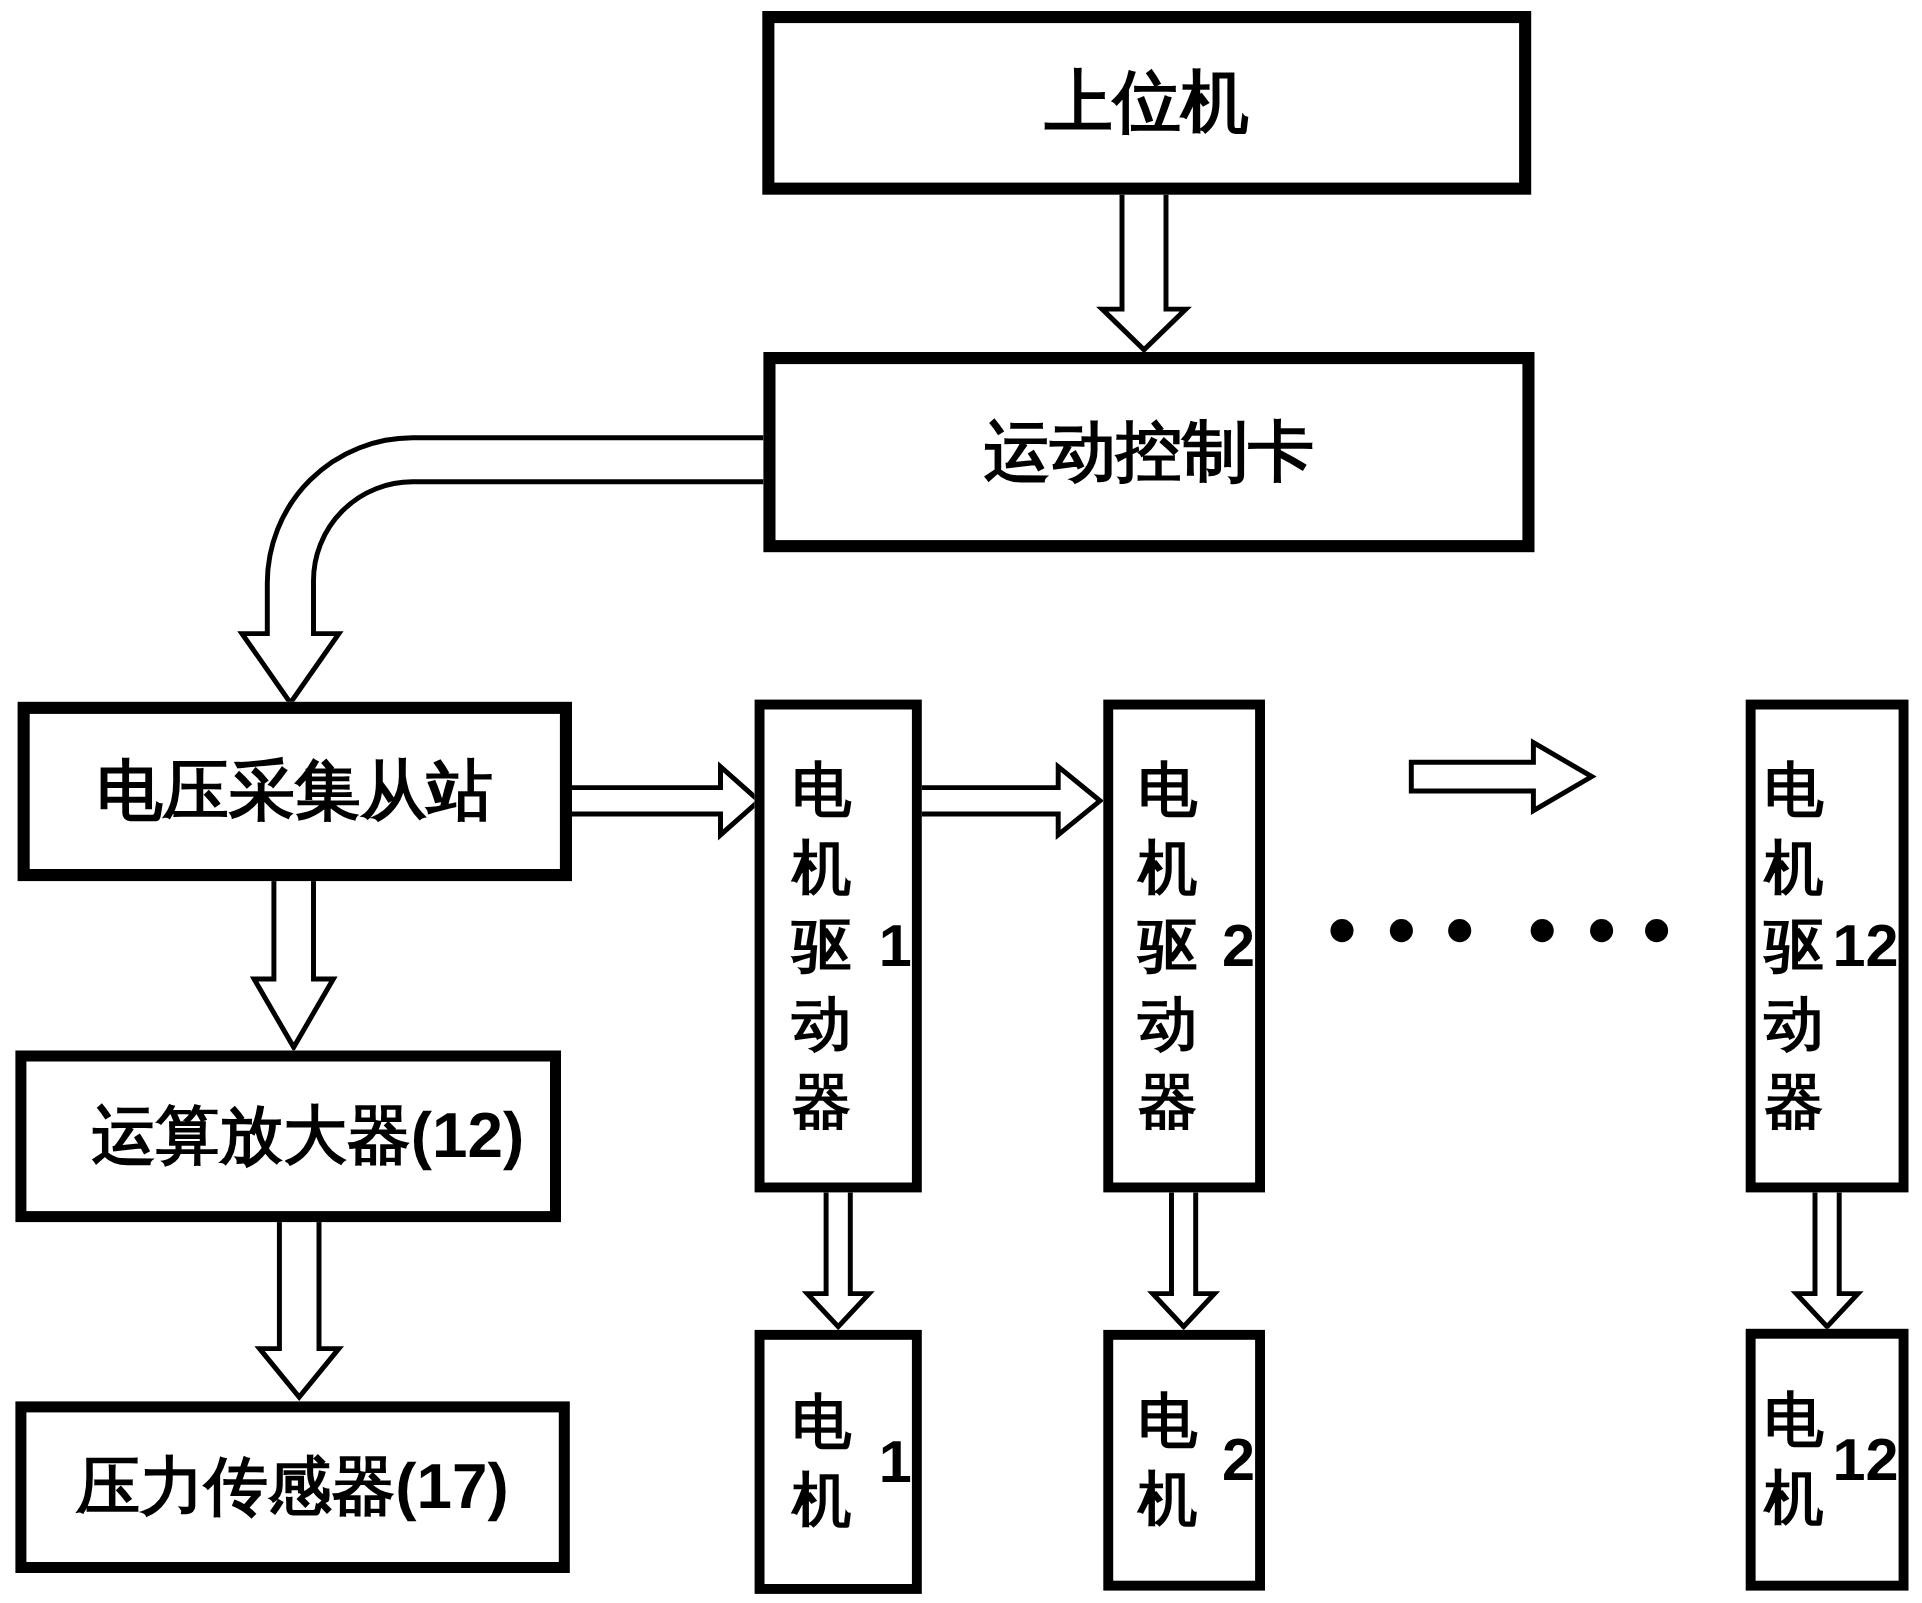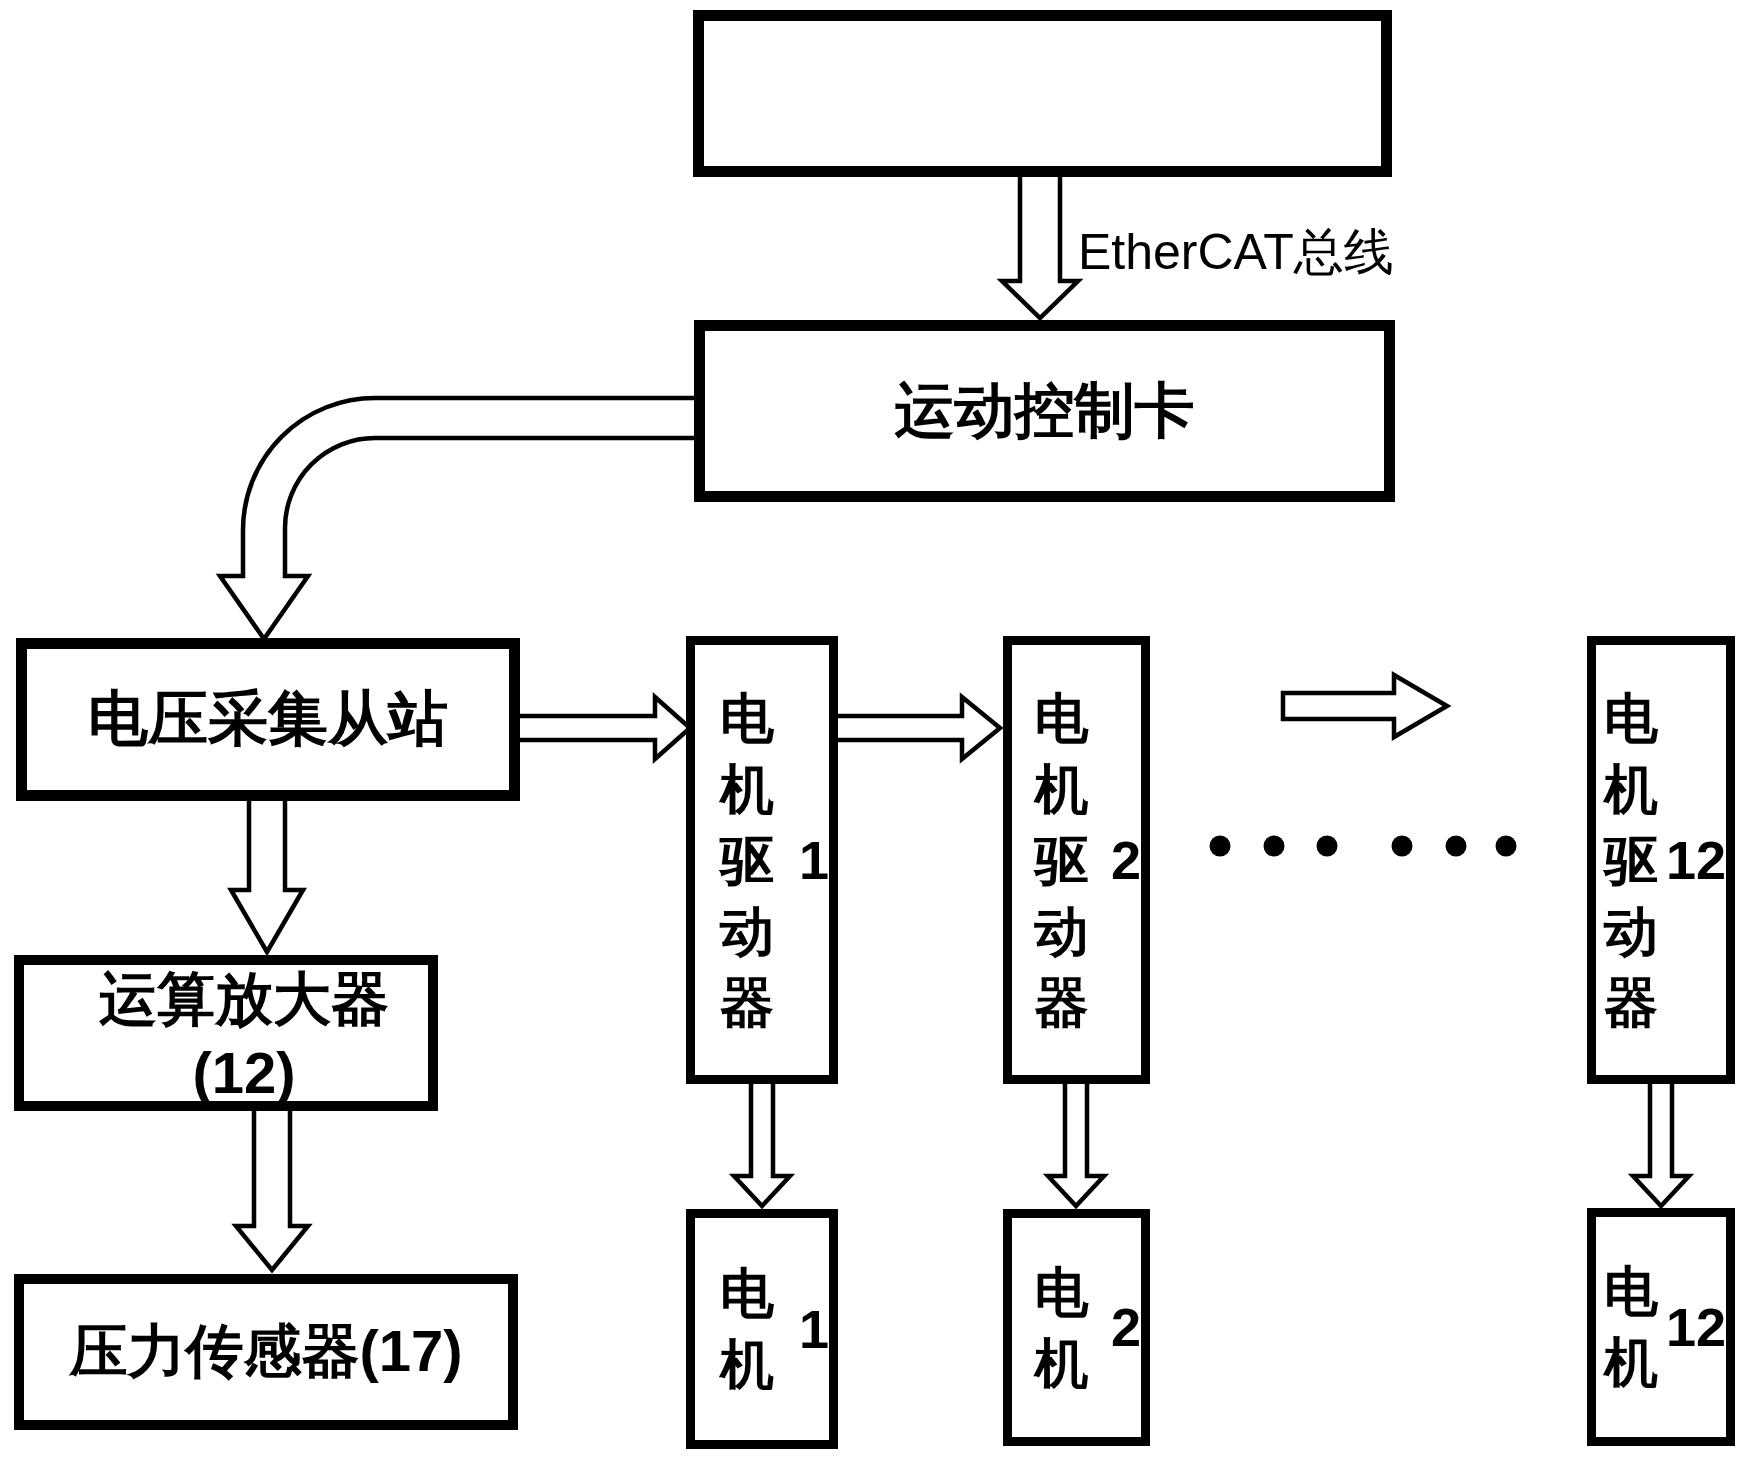--- a/index.html
+++ b/index.html
@@ -24,21 +24,21 @@
     color:#000;
   }
   
   .host{left:693px;top:10px;width:699px;height:167px;border-width:11px;flex-direction:column;}
   .host .t1{font-size:62px;line-height:70px;font-weight:600;}
   .host .t2{font-size:50px;line-height:58px;font-weight:500;}
   
   .motion{left:694px;top:320px;width:701px;height:182px;border-width:11px;font-size:60px;font-weight:600;}
   
   .slave{left:16px;top:638px;width:504px;height:163px;border-width:11px;font-size:60px;font-weight:600;}
-  .opamp{left:14px;top:955px;width:424px;height:156px;border-width:10px;font-size:58px;font-weight:600;padding-left:36px;}
+  .opamp{left:14px;top:955px;width:496px;height:156px;border-width:10px;font-size:58px;font-weight:600;padding-left:36px;}
   .pressure{left:14px;top:1274px;width:504px;height:156px;border-width:10px;font-size:58px;font-weight:600;}
   
   .tall{justify-content:flex-start;border-width:9px;}
   .d1{left:686px;top:636px;width:152px;height:448px;}
   .d2{left:1003px;top:636px;width:147px;height:448px;}
   .d12{left:1587px;top:636px;width:148px;height:448px;}
   .m1{left:686px;top:1209px;width:152px;height:240px;}
   .m2{left:1003px;top:1209px;width:147px;height:237px;}
   .m12{left:1587px;top:1208px;width:148px;height:238px;}
   .vlabel{
@@ -101,23 +101,23 @@
       <circle cx="1220" cy="846" r="10.5"></circle>
       <circle cx="1274" cy="846" r="10.5"></circle>
       <circle cx="1327" cy="846" r="10.5"></circle>
       <circle cx="1402" cy="846" r="10.5"></circle>
       <circle cx="1456" cy="846" r="10.5"></circle>
       <circle cx="1506" cy="846" r="10.5"></circle>
     </g>
   </svg>
 
   <div class="box host">
+    <div class="t1">上位机</div>
   </div>
 
-  <div class="bus-label">EtherCAT总线</div>
 
   <div class="box slave">
     <span>电压采集从站</span>
   </div>
 
   <div class="box motion">
     <span>运动控制卡</span>
   </div>
 
   <div class="box opamp">

